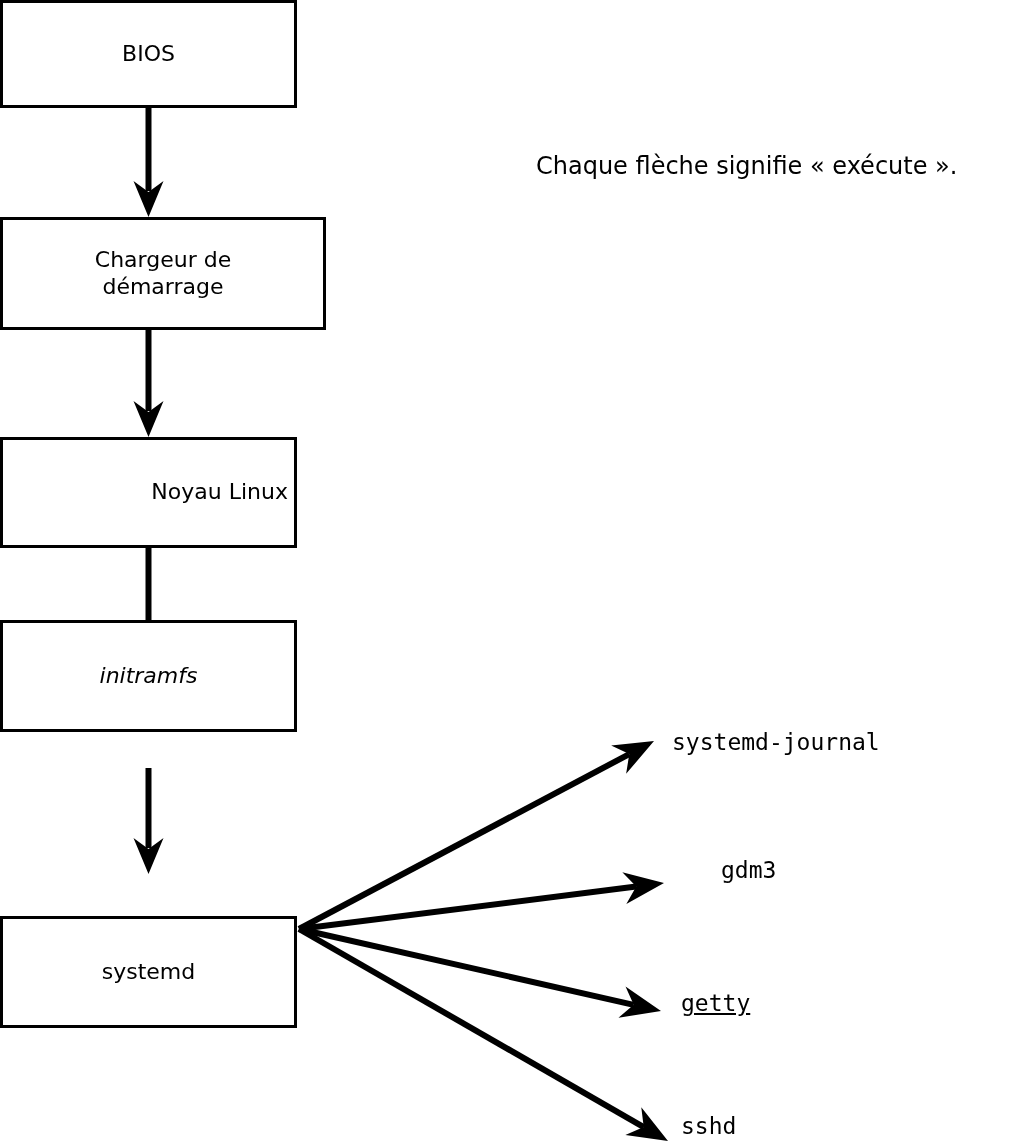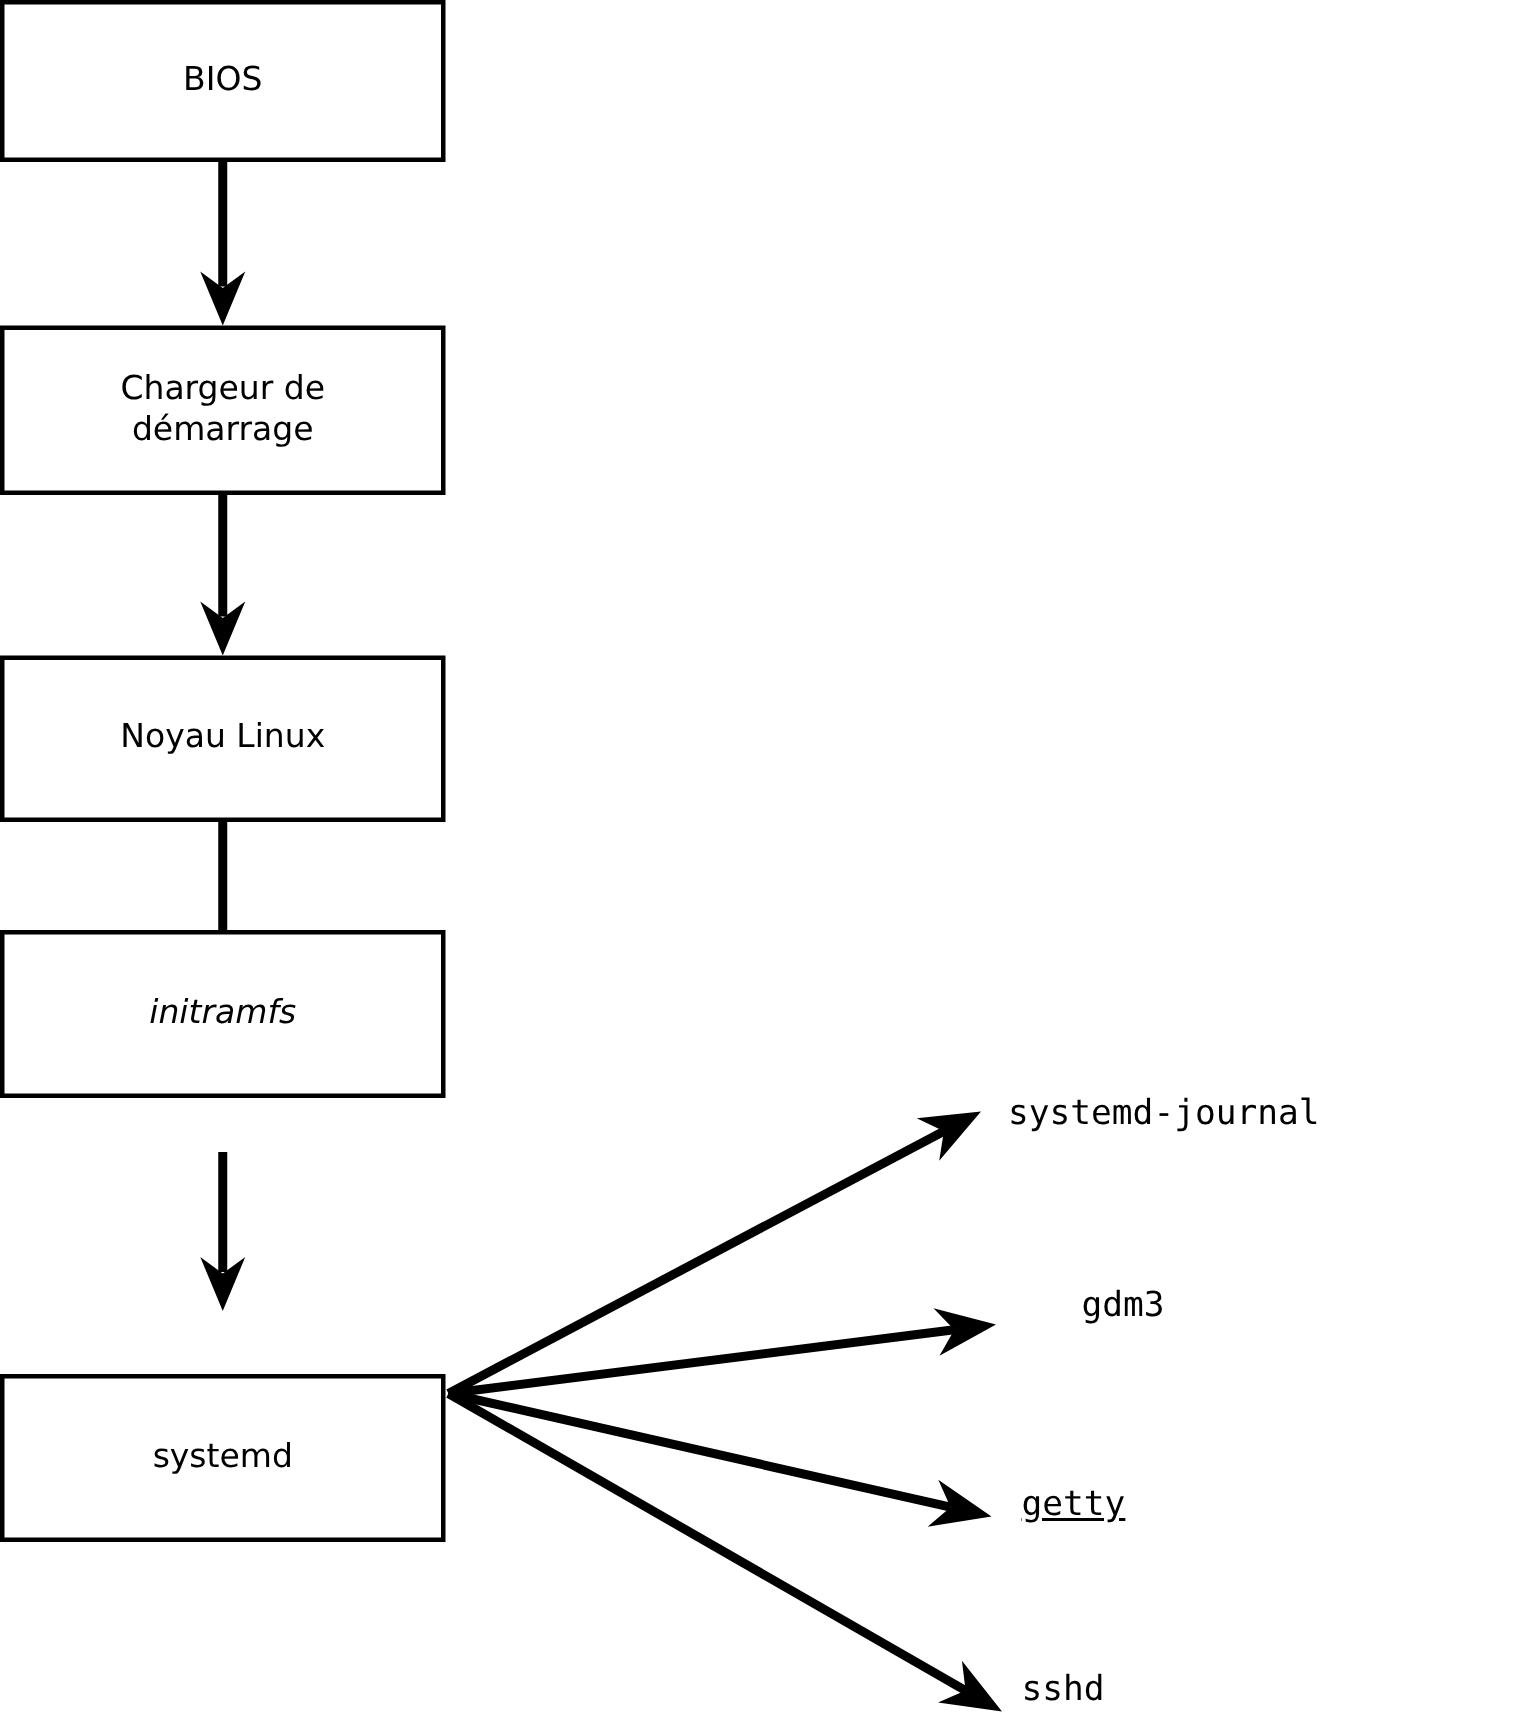--- a/index.html
+++ b/index.html
@@ -94,35 +94,36 @@
         <path d="M 661 1011 L 618.4535863176582 1017.7677679312337 L 633.6918408634615 1004.8141738972481 L 625.5231018636603 986.558443203761 Z" fill="#000000"></path>
         <line x1="299" y1="929" x2="643.7216494846448" y2="1127.051462576544" stroke="#000000" stroke-width="6"></line>
         <path d="M 668 1141 L 625.3460493075178 1134.946861118123 L 643.7216494846448 1127.051462576544 L 641.2872349343246 1107.2001748148598 Z" fill="#000000"></path>
       </g>
   </svg>
 
   <div id="nodes-layer">
       <div class="node-box" style="left: 0px; top: 0px; width: 297px; height: 108px;">
         <div class="node-label">BIOS</div>
       </div>
-      <div class="node-box" style="left: 0px; top: 217px; width: 297px; height: 113px;">
+      <div class="node-box" style="left: 0px; top: 217px; width: 326px; height: 113px;">
         <div class="node-label">Chargeur de
 démarrage</div>
       </div>
-      <div class="node-box" style="left: 0px; top: 437px; width: 297px; height: 111px;">
+      <div class="node-box" style="left: 0px; top: 437px; width: 297px; height: 111px; justify-content: flex-end;">
         <div class="node-label">Noyau Linux</div>
       </div>
       <div class="node-box" style="left: 0px; top: 620px; width: 297px; height: 112px; font-style: italic;">
         <div class="node-label">initramfs</div>
       </div>
       <div class="node-box" style="left: 0px; top: 874px; width: 297px; height: 112px; margin-top: 42px;">
         <div class="node-label">systemd</div>
       </div>
     </div>
   <div id="leaves-layer">
       <div class="leaf-label" style="left: 672px; top: 731px; text-align: right;">systemd-journal</div>
       <div class="leaf-label" style="left: 681px; top: 859px; margin-left: 40px;">gdm3</div>
       <div class="leaf-label" style="left: 681px; top: 992px; text-decoration: underline;">getty</div>
       <div class="leaf-label" style="left: 681px; top: 1115px; text-align: right;">sshd</div>
     </div>
 
+  <div class="note-text" id="note-el" style="left: 536px; top: 154px;">Chaque flèche signifie « exécute ».</div>
 
 </div>
 
 </body></html>

